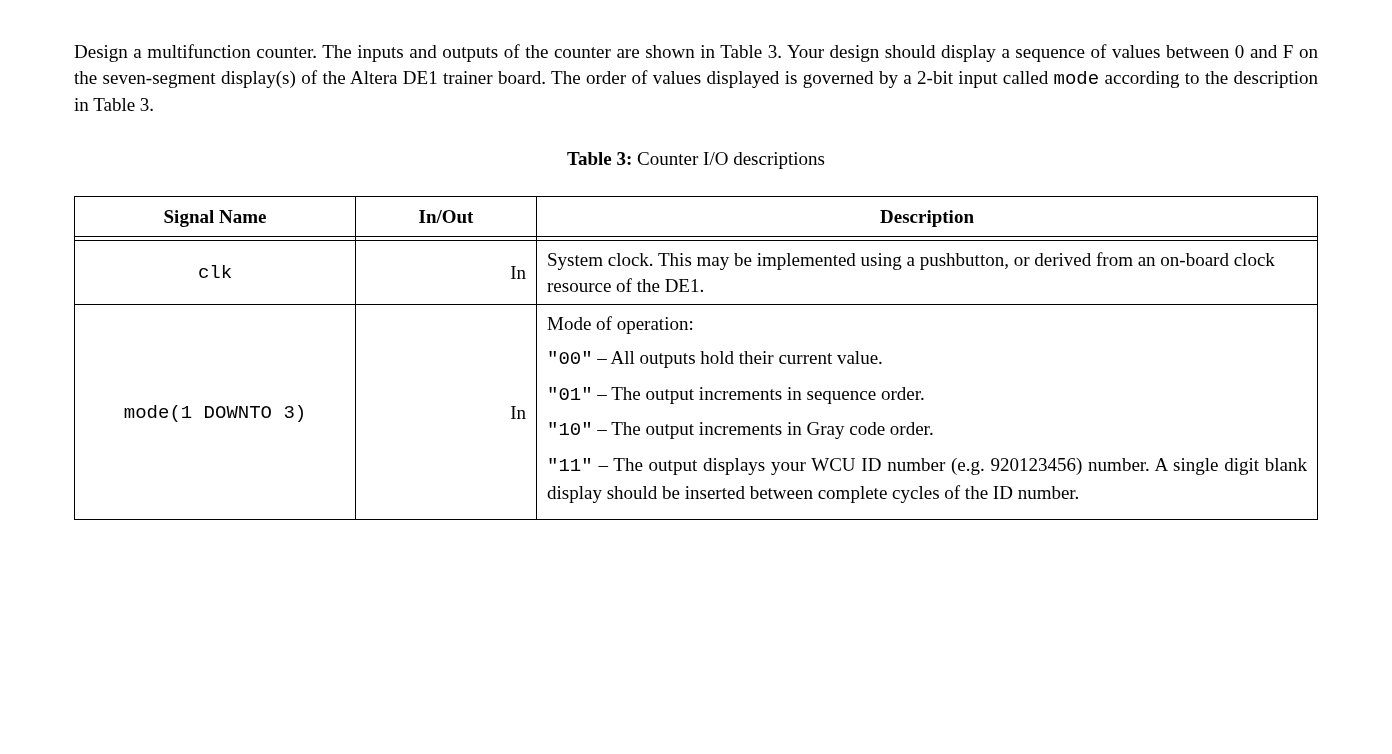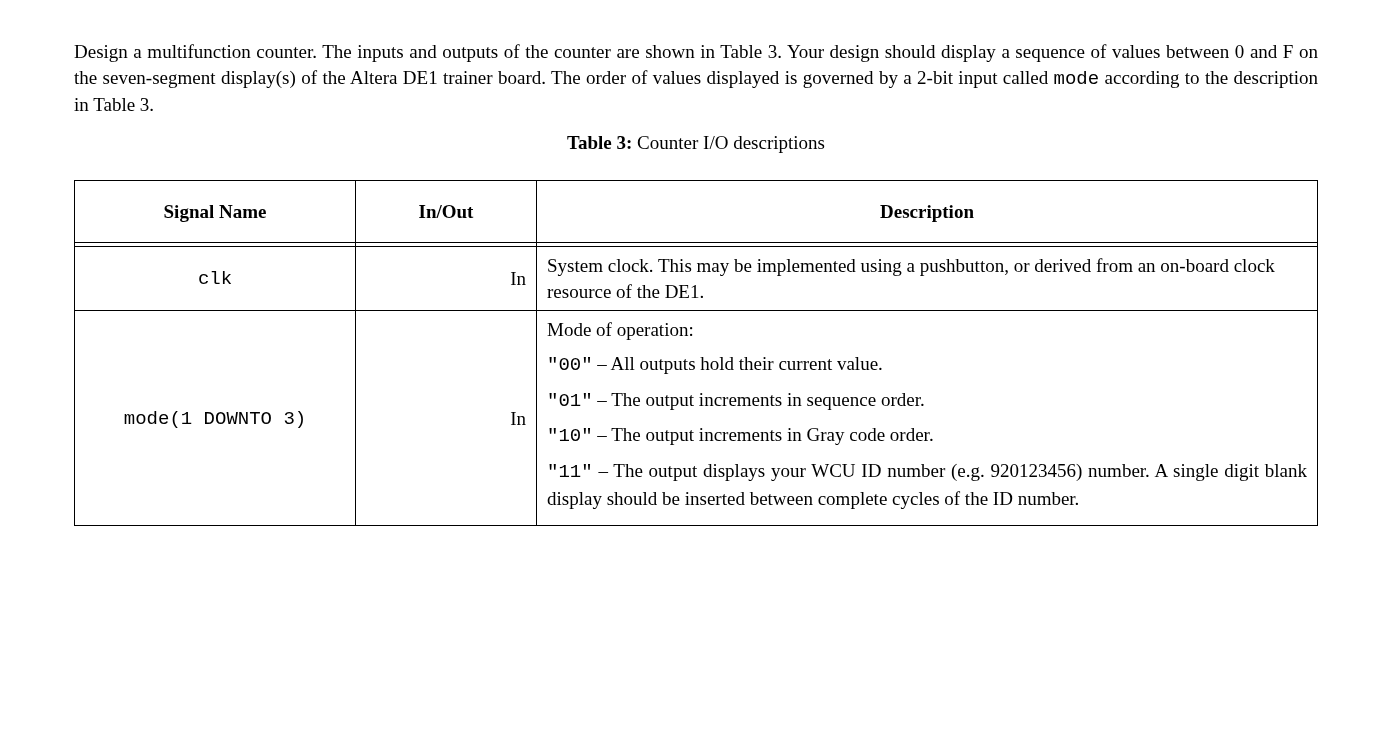--- a/index.html
+++ b/index.html
@@ -6,21 +6,21 @@
       font-family: 'Times New Roman', Times, serif;
       font-size: 19px;
       margin: 0;
       padding: 20px 74px;
       background: #fff;
       color: #000;
       line-height: 1.35;
     }
     .intro {
       text-align: justify;
-      margin-bottom: 12px;
+      margin-bottom: 28px;
     }
     .mono {
       font-family: 'Courier New', Courier, monospace;
     }
     .table-caption {
       text-align: center;
       margin: 8px 0 24px;
     }
     .table-caption .label {
       font-weight: bold;
@@ -31,21 +31,21 @@
       margin: 0 auto;
     }
     th, td {
       border: 1px solid #000;
       padding: 6px 10px;
       vertical-align: top;
     }
     th {
       font-weight: bold;
       text-align: center;
-      padding: 18px 10px;
+      padding: 7px 10px;
     }
     thead tr th {
       border-bottom: 1px solid #000;
       position: relative;
     }
     td.col-signal {
       text-align: center;
       vertical-align: middle;
       width: 260px;
     }

